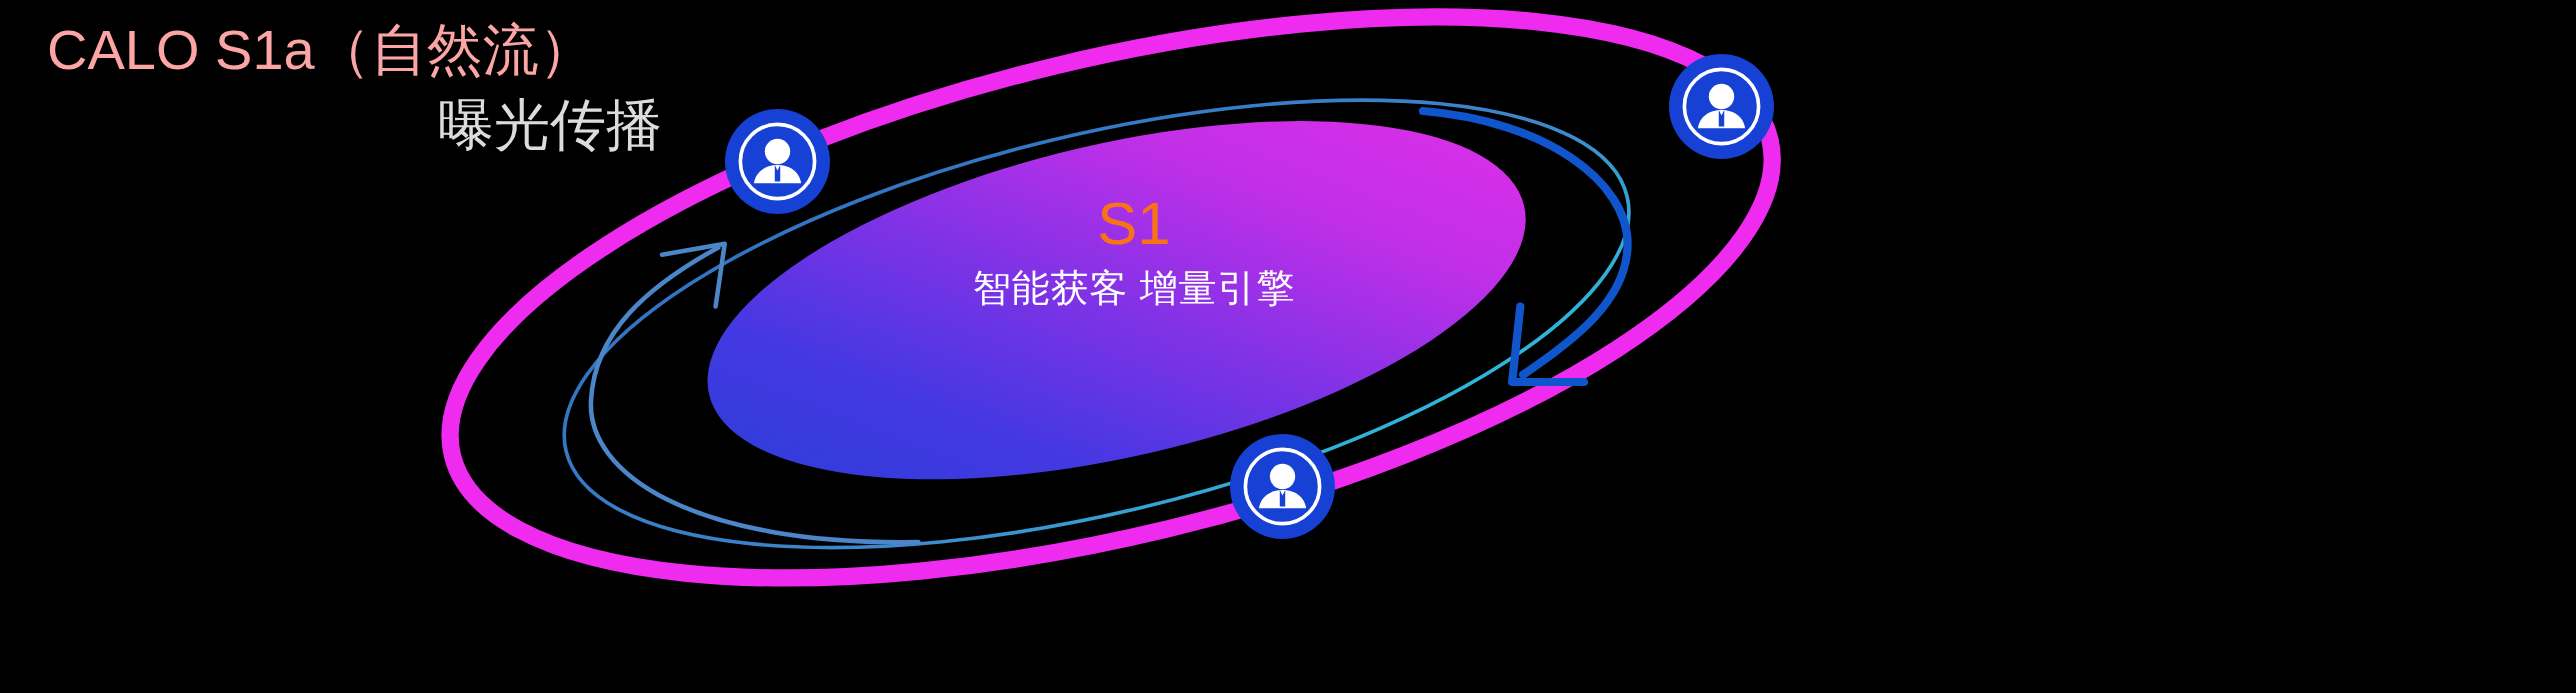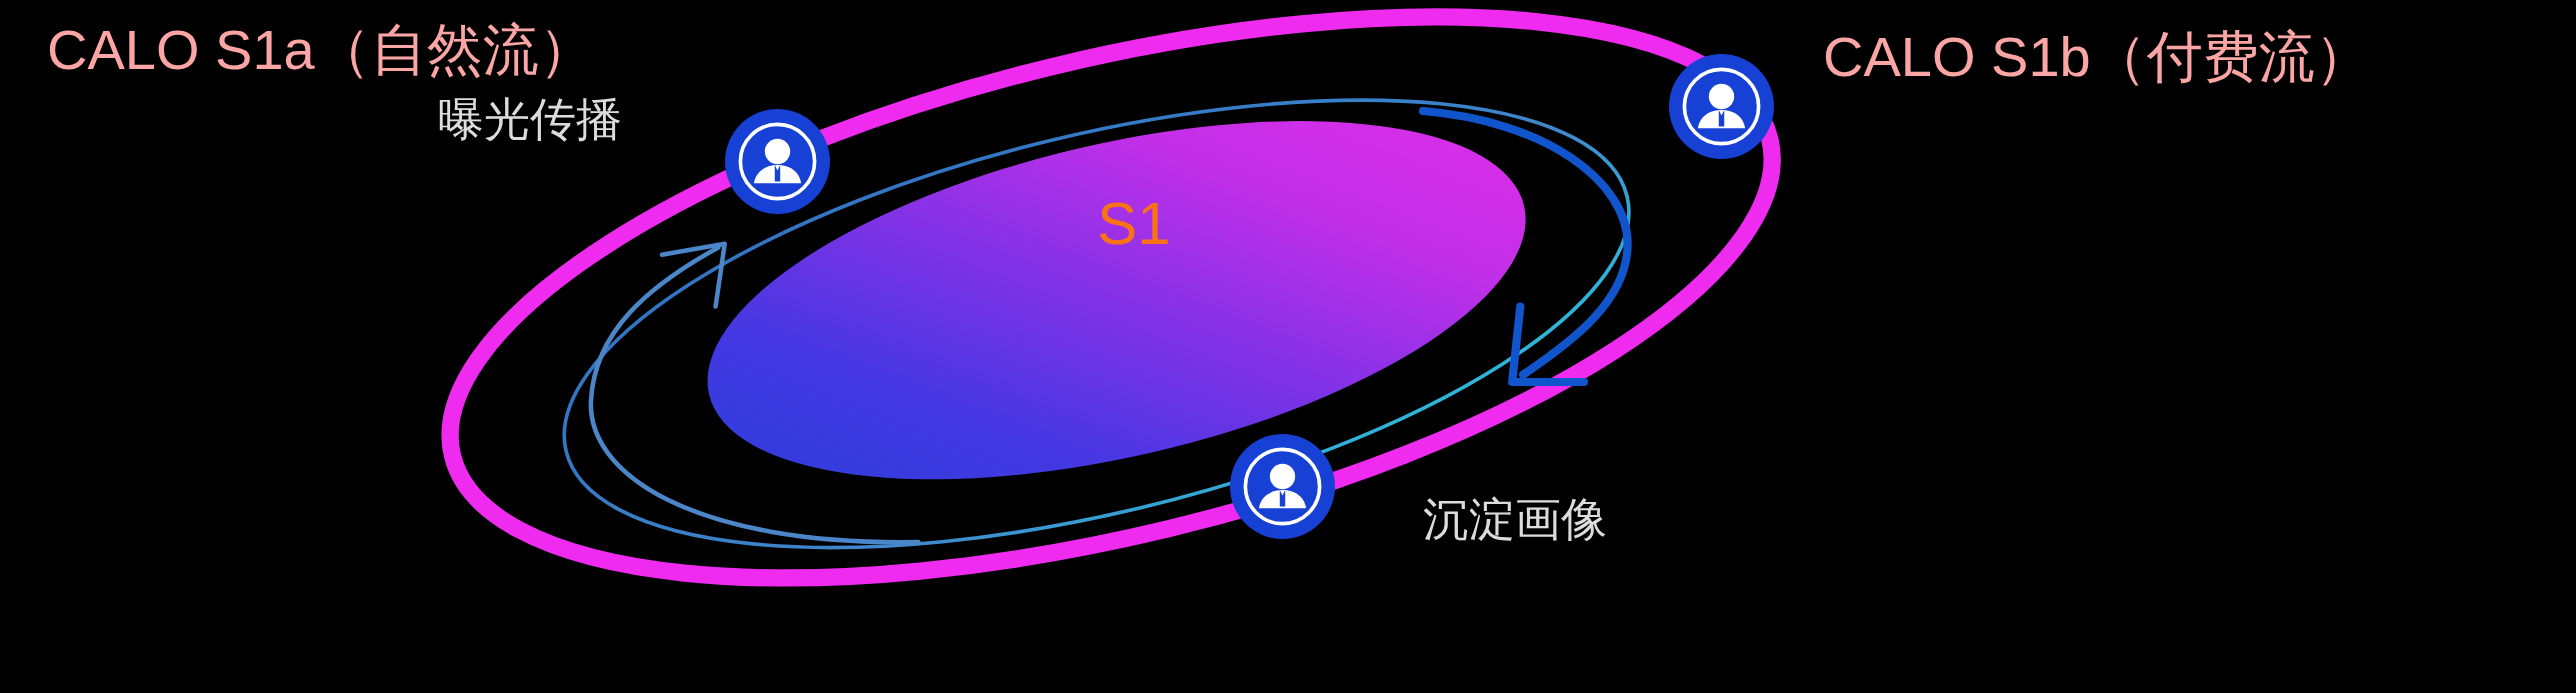--- a/index.html
+++ b/index.html
@@ -34,21 +34,21 @@
   .label-title {
     color: #fca5a5;
     font-size: 56px;
     line-height: 1.06;
     letter-spacing: 0px;
     font-weight: 400;
     white-space: nowrap;
   }
   .label-sub {
     color: #dcdcdc;
-    font-size: 46px;
+    font-size: 56px;
     line-height: 1.1;
     font-weight: 400;
     white-space: nowrap;
   }
 
   #label-s1a { left: 47px;  top: 20px; }
   #label-s1a .label-sub { margin-top: 14.5px; margin-left: 391px; }
 
   #label-s1b { left: 1823px; top: 27px; }
   #label-s1b .label-sub { margin-top: 14.5px; margin-left: 123px; }
@@ -160,29 +160,28 @@
       <circle cx="58" cy="58" r="58" fill="#1741d4"></circle>
       <circle cx="58" cy="58" r="41" fill="none" stroke="#ffffff" stroke-width="4"></circle>
       <circle cx="58" cy="47" r="14" fill="#ffffff"></circle>
       <path d="M 58 62 C 41 62 33 73 32 82 L 84 82 C 83 73 75 62 58 62 Z" fill="#ffffff"></path>
       <path d="M 55 62 L 58 68 L 61 62 L 61 80 L 55 80 Z" fill="#1741d4"></path>
     </svg>
   </div>
 
   <div id="core-text">
     <div class="core-title">S1</div>
+    <div class="core-sub">智能获客  增量引擎</div>
   </div>
 
   <div class="label-group" id="label-s1a">
     <div class="label-title">CALO S1a（自然流）</div>
     <div class="label-sub">曝光传播</div>
   </div>
 
   <div class="label-group" id="label-s1b">
-    <div class="label-title">CALO S1b（付费流）</div>
   </div>
 
   <div class="label-group" id="label-s1c">
-    <div class="label-sub">沉淀画像</div>
   </div>
 
 </div>
 
 
 </body></html>

